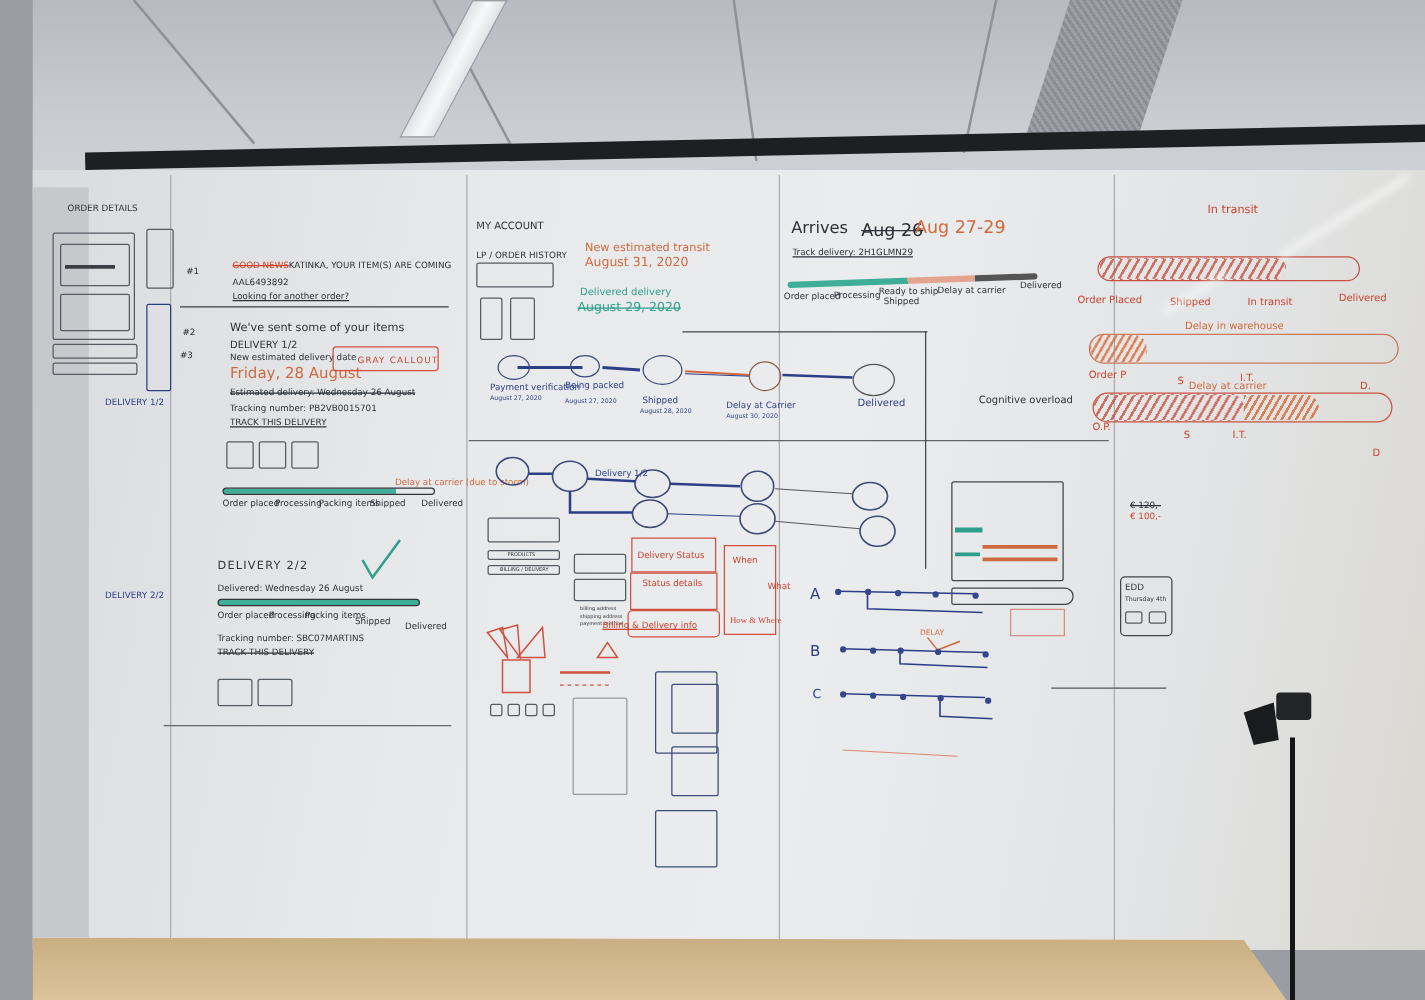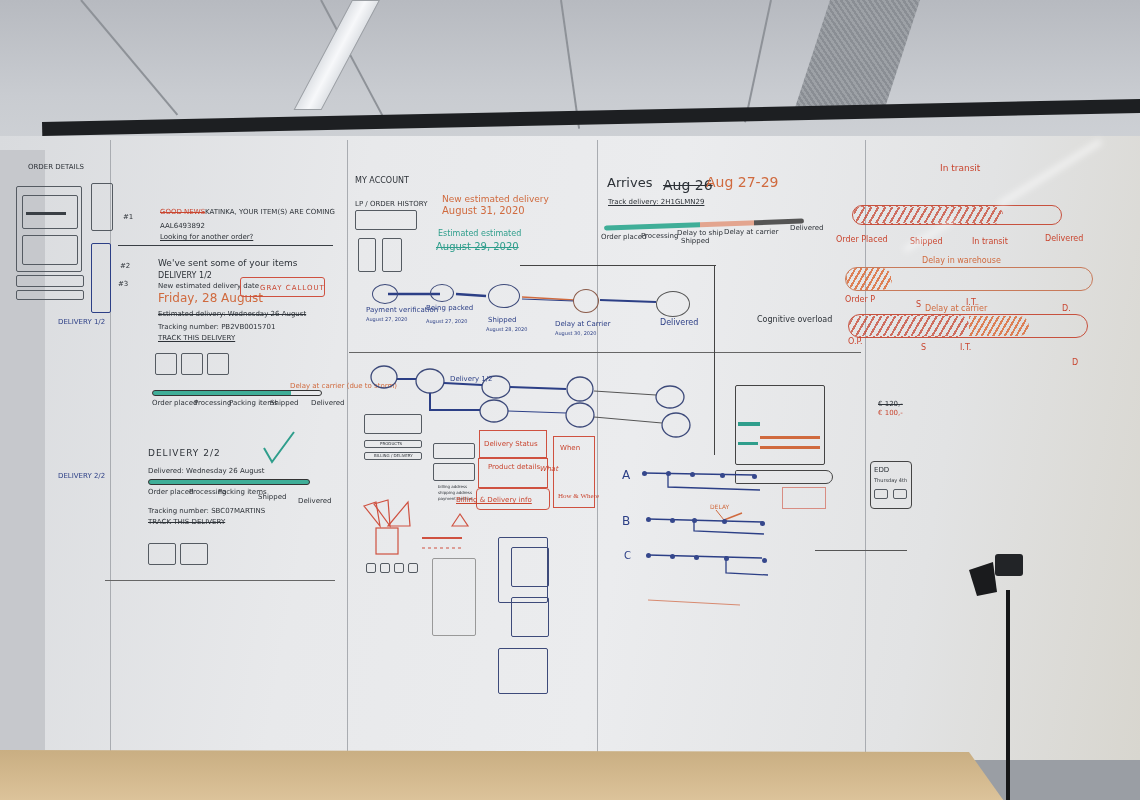--- a/index.html
+++ b/index.html
@@ -1,18 +1,18 @@
 <!DOCTYPE html>
 <html><head>
 <meta charset="utf-8">
 <style>
   * { box-sizing: border-box; margin: 0; padding: 0; }
   html, body { width: 1140px; height: 800px; overflow: hidden; background: #9a9ea4; }
   body { position: relative; font-family: "Liberation Sans", sans-serif; }
-  .scene { position: absolute; inset: 0; overflow: hidden; }
+  .scene { position: absolute; inset: 0; overflow: hidden; margin-left: 26px; }
   .ceiling { position: absolute; left: 0; top: 0; width: 1140px; height: 160px;
     background: linear-gradient(180deg, #b7bac0 0%, #c9ccd1 60%, #cfd2d6 100%); }
   .ceil-seam { position: absolute; top: 0; width: 2px; background: #8e9298; transform-origin: top; }
   .light-strip { position: absolute; left: 352px; top: 0; width: 28px; height: 110px;
     background: linear-gradient(90deg,#dfe2e6,#f7f8fa,#dfe2e6); transform: skewX(-28deg); transform-origin: top left; border: 1px solid #9a9ea3; }
   .vent { position: absolute; left: 830px; top: 0; width: 90px; height: 115px;
     background: repeating-linear-gradient(45deg,#8a8e94 0 2px,#9da1a6 2px 4px); transform: skewX(-18deg); transform-origin: top left; }
   .rail { position: absolute; left: 42px; top: 122px; width: 1100px; height: 14px; background: #1d1f22;
     transform: rotate(-1.2deg); transform-origin: left top; }
   .wall-left { position: absolute; left: 0; top: 150px; width: 45px; height: 600px; background: #c6c8cc; }
@@ -123,23 +123,23 @@
   <div class="hw dark s7 strike" style="left:148px;top:518px;">TRACK THIS DELIVERY</div>
   <div class="box" style="left:148px;top:543px;width:28px;height:22px;"></div>
   <div class="box" style="left:180px;top:543px;width:28px;height:22px;"></div>
   <div class="hline" style="left:105px;top:580px;width:230px;background:#666;"></div>
 
   <div class="hw dark s8" style="left:355px;top:176px;">MY ACCOUNT</div>
   <div class="hw dark s7" style="left:355px;top:200px;">LP / ORDER HISTORY</div>
   <div class="box" style="left:355px;top:210px;width:62px;height:20px;"></div>
   <div class="box" style="left:358px;top:238px;width:18px;height:34px;"></div>
   <div class="box" style="left:382px;top:238px;width:20px;height:34px;"></div>
-  <div class="hw orange s9" style="left:442px;top:194px;">New estimated delivery</div>
+  <div class="hw orange s9" style="left:442px;top:194px;">New estimated transit</div>
   <div class="hw orange s10" style="left:442px;top:205px;">August 31, 2020</div>
-  <div class="hw teal s8" style="left:438px;top:229px;">Estimated estimated</div>
+  <div class="hw teal s8" style="left:438px;top:229px;">Delivered delivery</div>
   <div class="hw teal s10 strike" style="left:436px;top:241px;">August 29, 2020</div>
 
   <svg style="left:360px;top:280px;" width="350" height="40">
     <line x1="28" y1="14" x2="80" y2="14" stroke="#2c3f86" stroke-width="2.5"></line>
     <line x1="96" y1="14" x2="126" y2="16" stroke="#2c3f86" stroke-width="2.5"></line>
     <line x1="162" y1="17" x2="214" y2="20" stroke="#d06a3e" stroke-width="1.5"></line>
     <line x1="162" y1="19" x2="214" y2="21" stroke="#2c3f86" stroke-width="1"></line>
     <line x1="240" y1="20" x2="296" y2="22" stroke="#2c3f86" stroke-width="2"></line>
   </svg>
   <div class="circle" style="left:372px;top:284px;width:26px;height:20px;"></div>
@@ -185,26 +185,26 @@
   <div class="hw dark" style="left:374px;top:453px;font-size:4px;">BILLING / DELIVERY</div>
   <div class="box" style="left:433px;top:443px;width:42px;height:16px;"></div>
   <div class="box" style="left:433px;top:463px;width:42px;height:18px;"></div>
   <div class="hw dark" style="left:438px;top:484px;font-size:4px;">billing address</div>
   <div class="hw dark" style="left:438px;top:490px;font-size:4px;">shipping address</div>
   <div class="hw dark" style="left:438px;top:496px;font-size:4px;">payment method</div>
 
   <div class="box-red" style="left:479px;top:430px;width:68px;height:28px;"></div>
   <div class="hw red s7" style="left:484px;top:440px;">Delivery Status</div>
   <div class="box-red" style="left:478px;top:458px;width:70px;height:30px;"></div>
-  <div class="hw red s7" style="left:488px;top:463px;">Product details</div>
+  <div class="hw red s7" style="left:488px;top:463px;">Status details</div>
   <div class="box-red" style="left:476px;top:488px;width:74px;height:22px;border-radius:4px;"></div>
   <div class="hw red s7" style="left:456px;top:496px;text-decoration:underline;">Billing &amp; Delivery info</div>
   <div class="box-red" style="left:553px;top:436px;width:42px;height:72px;"></div>
   <div class="hw red s7" style="left:560px;top:444px;">When</div>
-  <div class="hw red s7" style="left:540px;top:465px;font-style:italic;">What</div>
+  <div class="hw red s7" style="left:588px;top:465px;">What</div>
   <div class="hw red s7" style="left:558px;top:492px;font-family:Liberation Serif, serif;">How &amp; Where</div>
 
   <svg style="left:362px;top:500px;" width="120" height="60">
     <polygon points="2,6 14,2 18,26" fill="none" stroke="#cf5140" stroke-width="1.2"></polygon>
     <polygon points="12,4 26,0 28,26" fill="none" stroke="#cf5140" stroke-width="1.2"></polygon>
     <polygon points="26,26 46,2 48,26" fill="none" stroke="#cf5140" stroke-width="1.2"></polygon>
     <rect x="14" y="28" width="22" height="26" fill="none" stroke="#cf5140" stroke-width="1.2"></rect>
     <line x1="60" y1="38" x2="100" y2="38" stroke="#cf5140" stroke-width="2"></line>
     <line x1="60" y1="48" x2="100" y2="48" stroke="#cf5140" stroke-width="1" stroke-dasharray="3 3"></line>
     <polygon points="90,26 98,14 106,26" fill="none" stroke="#cf5140" stroke-width="1.2"></polygon>
@@ -219,21 +219,21 @@
   <div class="box" style="left:511px;top:597px;width:38px;height:40px;border-color:#3d4a7a;"></div>
   <div class="box" style="left:498px;top:648px;width:50px;height:46px;border-color:#3d4a7a;"></div>
 
   <div class="hw dark s18" style="left:607px;top:175px;">Arrives</div>
   <div class="hw dark s14 strike" style="left:663px;top:177px;">Aug 26</div>
   <div class="hw orange s14" style="left:706px;top:174px;">Aug 27-29</div>
   <div class="hw dark s7 u" style="left:608px;top:198px;">Track delivery: 2H1GLMN29</div>
   <div class="bar" style="left:604px;top:222px;width:200px;height:5px;border:none;background:linear-gradient(90deg,#3fae98 0 48%,#e3a58f 48% 75%,#555 75%);transform:rotate(-2deg);"></div>
   <div class="hw dark s7" style="left:601px;top:233px;">Order placed</div>
   <div class="hw dark s7" style="left:641px;top:232px;">Processing</div>
-  <div class="hw dark s7" style="left:677px;top:229px;">Delay to ship</div>
+  <div class="hw dark s7" style="left:677px;top:229px;">Ready to ship</div>
   <div class="hw dark s7" style="left:681px;top:237px;">Shipped</div>
   <div class="hw dark s7" style="left:724px;top:228px;">Delay at carrier</div>
   <div class="hw dark s7" style="left:790px;top:224px;">Delivered</div>
   <div class="hline" style="left:520px;top:265px;width:196px;background:#444;"></div>
   <div style="position:absolute;left:714px;top:265px;width:1px;height:190px;background:#444;"></div>
   <div class="hw dark s8" style="left:757px;top:315px;">Cognitive overload</div>
 
   <div class="box" style="left:735px;top:385px;width:90px;height:80px;border-color:#444;"></div>
   <div class="hline" style="left:738px;top:422px;width:22px;height:4px;background:#2f9e8c;"></div>
   <div class="hline" style="left:760px;top:436px;width:60px;height:3px;background:#d06a3e;"></div>

